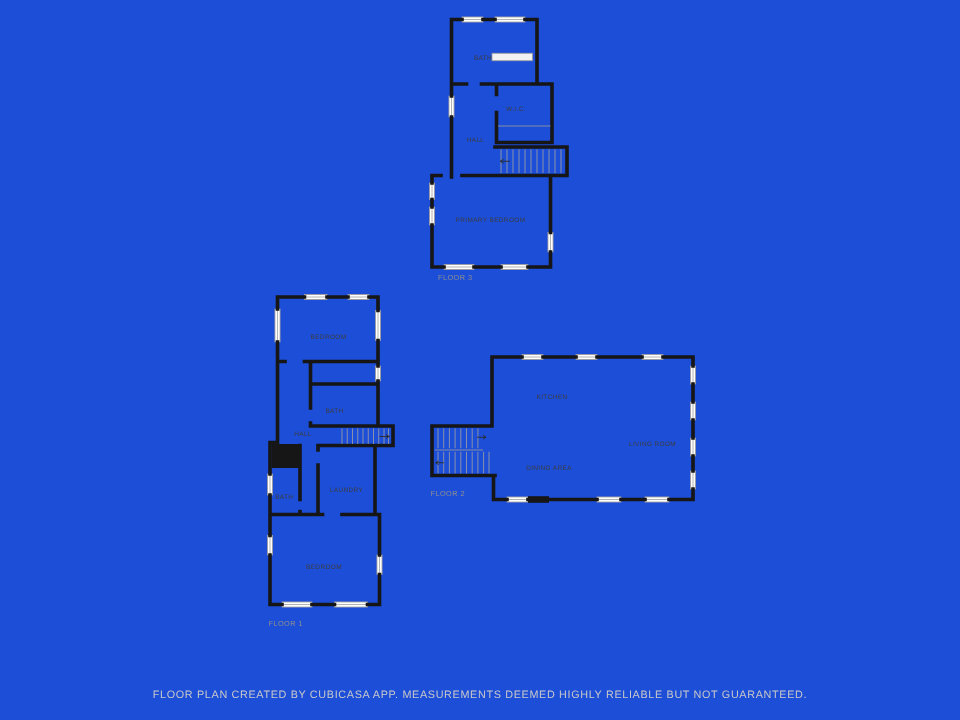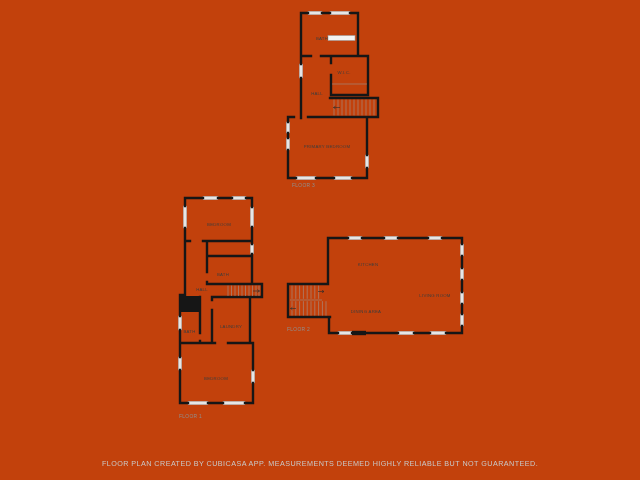--- a/index.html
+++ b/index.html
@@ -1,19 +1,19 @@
 <!DOCTYPE html>
 <html><head>
 <meta charset="utf-8">
 <style>
   html,body{margin:0;padding:0;background:#ffffff;}
   .stage{
     position:relative;
     width:640px;height:480px;
-    background:#c2410c;
+    background:#1d4ed8;
     overflow:hidden;
     font-family:"Liberation Sans", sans-serif;
   }
   svg{display:block;}
   text{font-family:"Liberation Sans", sans-serif;}
   .room-label{
     font-size:4.3px;
     letter-spacing:0.25px;
     fill:#3d3d3d;
     text-anchor:middle;

